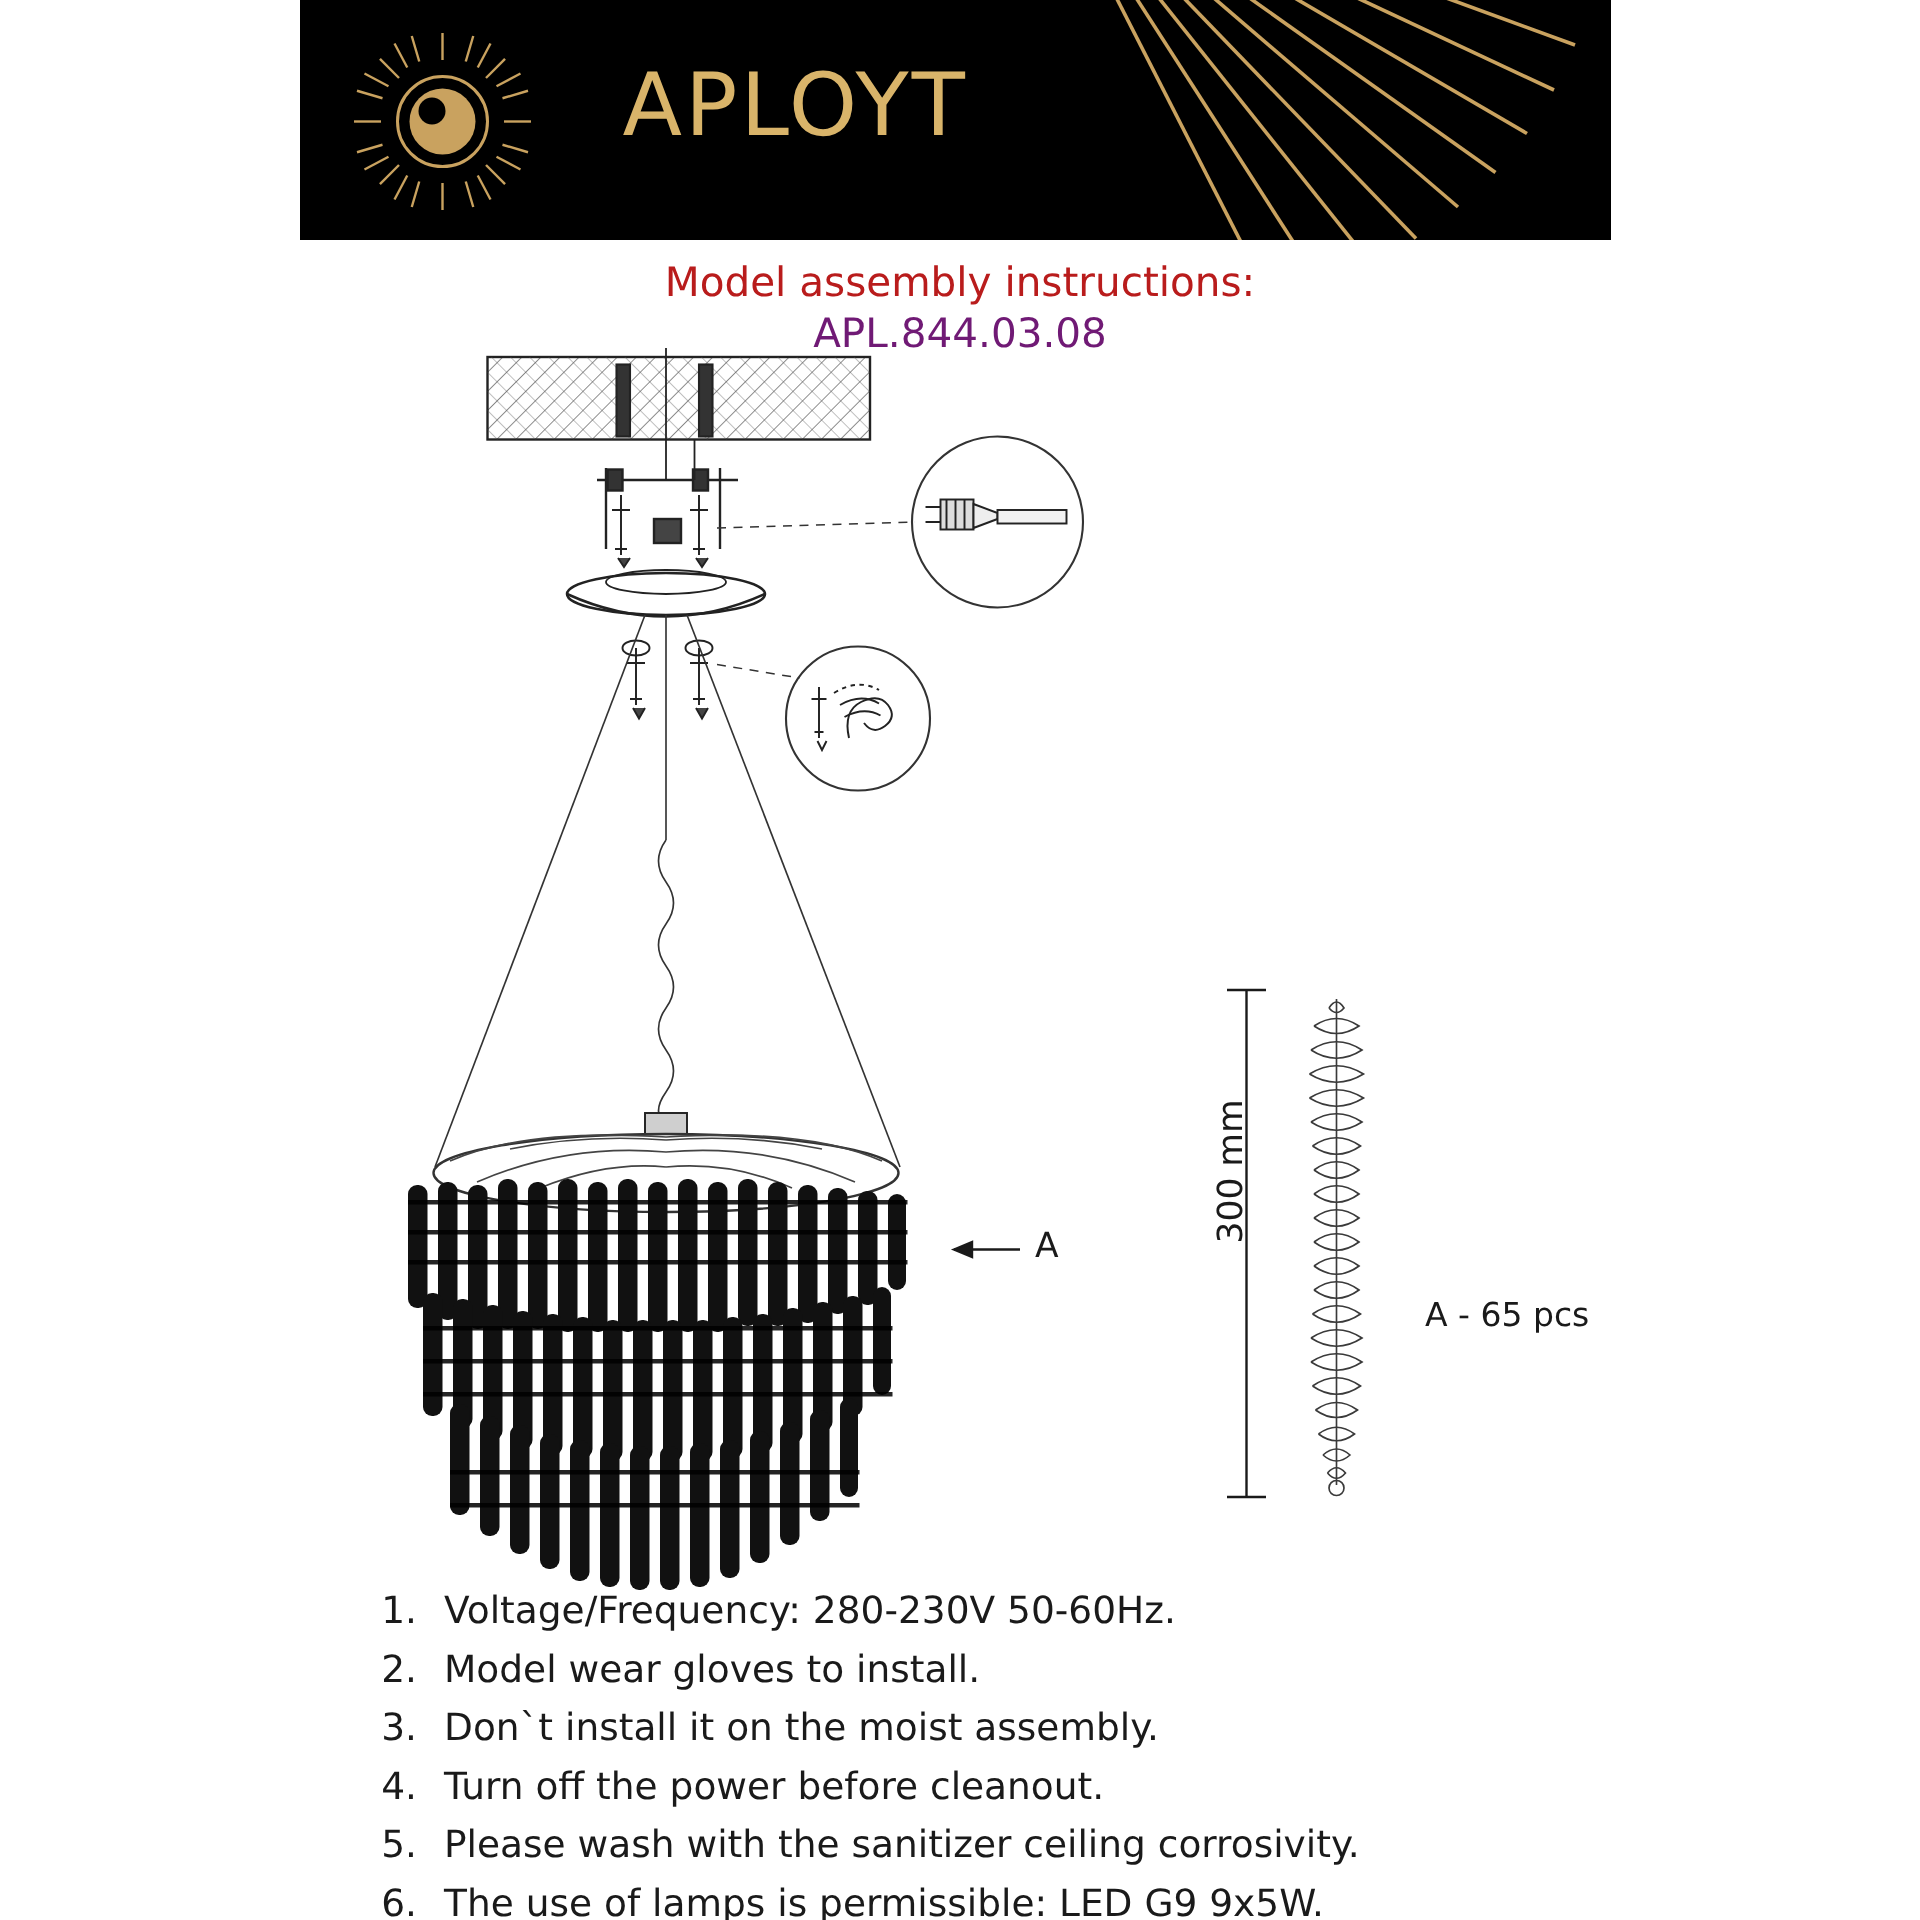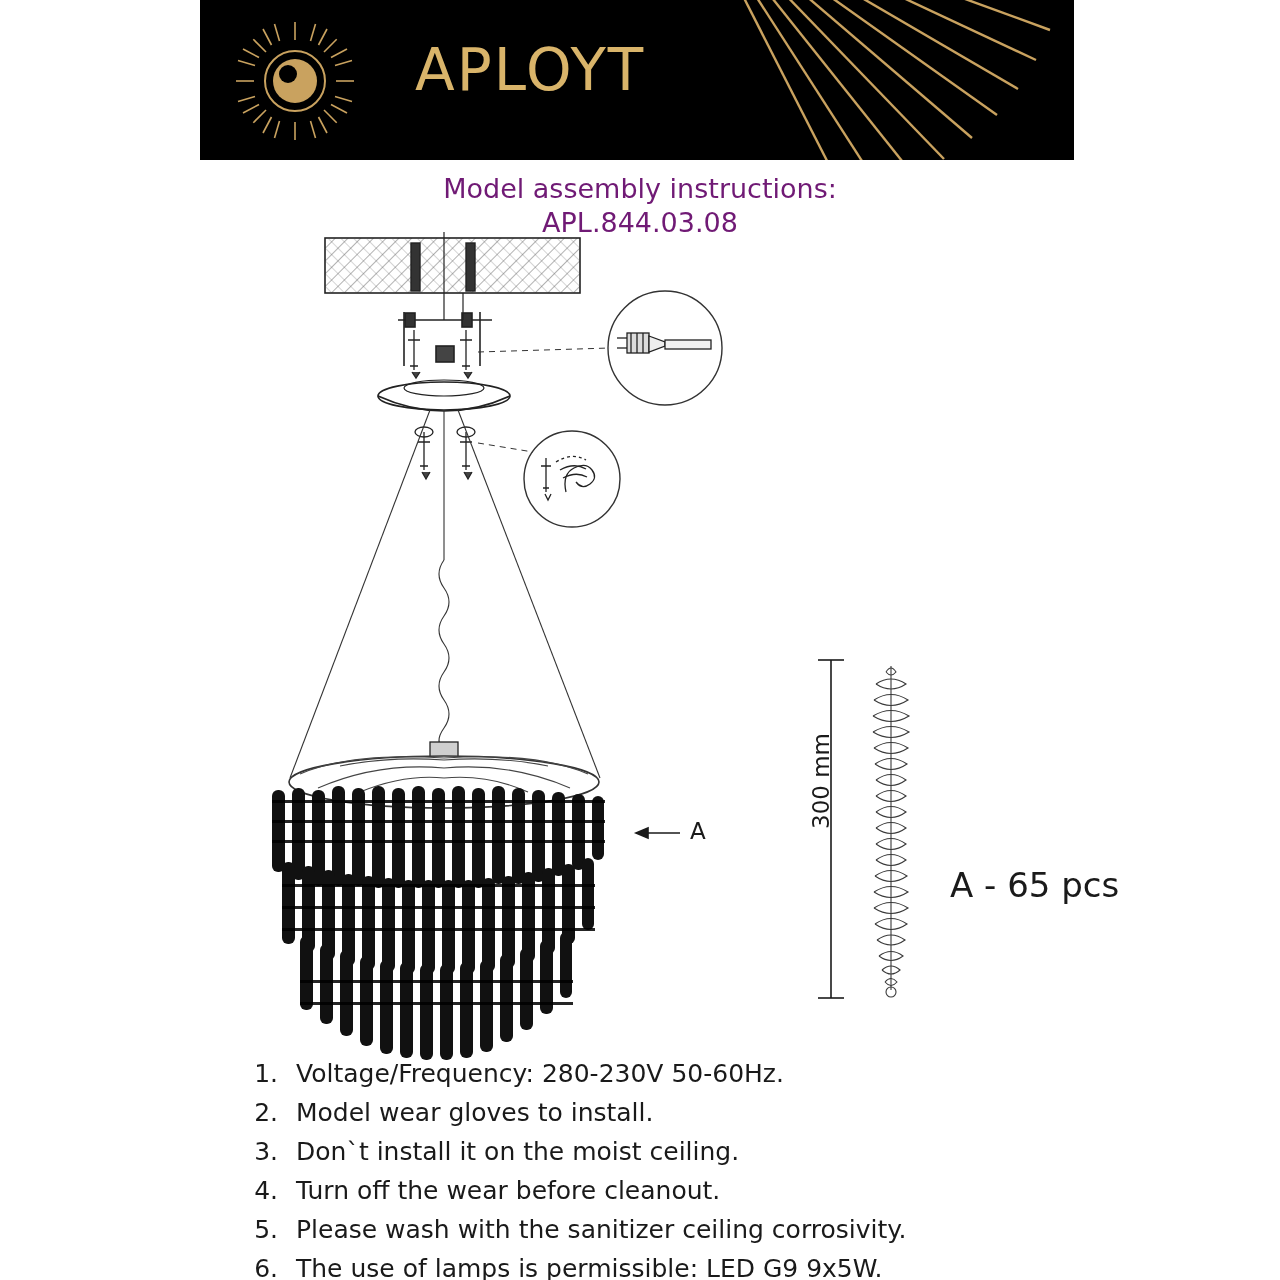--- a/index.html
+++ b/index.html
@@ -59,21 +59,21 @@
   
   .title-block {
     position: absolute;
     left: 0;
     top: 172px;
     width: 1280px;
     text-align: center;
   }
   .title-line1 {
     font-size: 27px;
-    color: #701a75;
+    color: #b91c1c;
     line-height: 34px;
   }
   .title-line2 {
     font-size: 27px;
     color: #701a75;
     line-height: 34px;
   }
 
   
   .diagram {
@@ -100,21 +100,21 @@
     font-size: 23px;
     color: #1a1a1a;
     transform: rotate(-90deg);
     transform-origin: center center;
     white-space: nowrap;
   }
   .part-count-label {
     position: absolute;
     left: 950px;
     top: 865px;
-    font-size: 34px;
+    font-size: 22px;
     color: #1a1a1a;
     white-space: nowrap;
   }
 
   
   .instructions {
     position: absolute;
     left: 232px;
     top: 1056px;
     width: 1000px;
@@ -421,25 +421,25 @@
     <div class="instr-row">
       <div class="instr-num">1.</div>
       <div class="instr-text">Voltage/Frequency: 280-230V 50-60Hz.</div>
     </div>
     <div class="instr-row">
       <div class="instr-num">2.</div>
       <div class="instr-text">Model wear gloves to install.</div>
     </div>
     <div class="instr-row">
       <div class="instr-num">3.</div>
-      <div class="instr-text">Don`t install it on the moist ceiling.</div>
+      <div class="instr-text">Don`t install it on the moist assembly.</div>
     </div>
     <div class="instr-row">
       <div class="instr-num">4.</div>
-      <div class="instr-text">Turn off the wear before cleanout.</div>
+      <div class="instr-text">Turn off the power before cleanout.</div>
     </div>
     <div class="instr-row">
       <div class="instr-num">5.</div>
       <div class="instr-text">Please wash with the sanitizer ceiling corrosivity.</div>
     </div>
     <div class="instr-row">
       <div class="instr-num">6.</div>
       <div class="instr-text">The use of lamps is permissible: LED G9 9x5W.</div>
     </div>
   </div>

